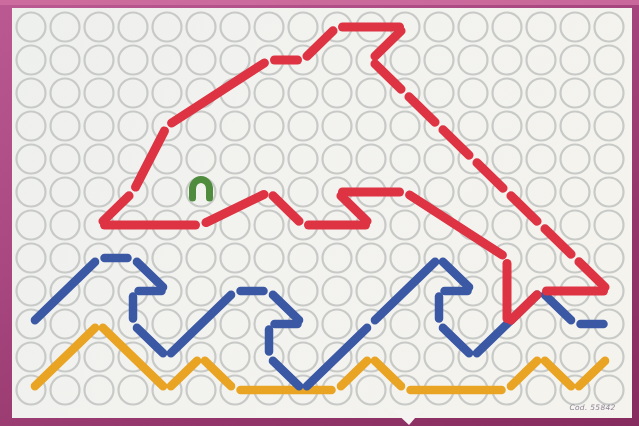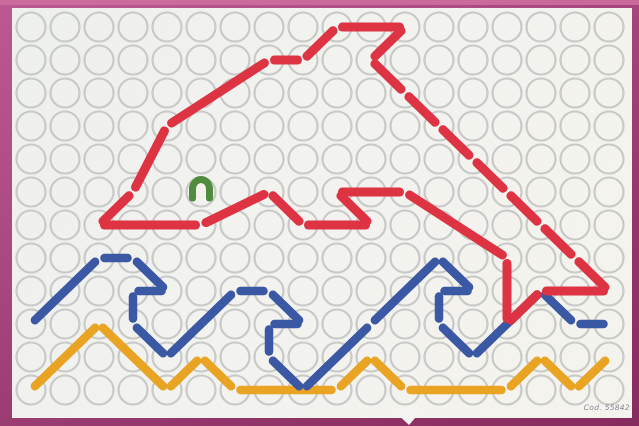--- a/index.html
+++ b/index.html
@@ -10,21 +10,21 @@
     overflow:hidden;
     font-family:"DejaVu Sans",sans-serif;
   }
   #top-strip{
     position:absolute;left:0;top:0;width:100%;height:5px;
     background:#cf6f9f;opacity:.85;
   }
   #board-svg{position:absolute;left:0;top:0;}
   #code-label{
     position:absolute;left:555px;top:403px;width:75px;
-    text-align:right;font-size:7.5px;font-style:italic;
+    text-align:center;font-size:7.5px;font-style:italic;
     color:#8f8498;letter-spacing:.3px;
   }
 </style>
 </head>
 <body>
 
 <div id="photo">
   <div id="top-strip"></div>
 
   <svg id="board-svg" width="639" height="426" viewBox="0 0 639 426">

